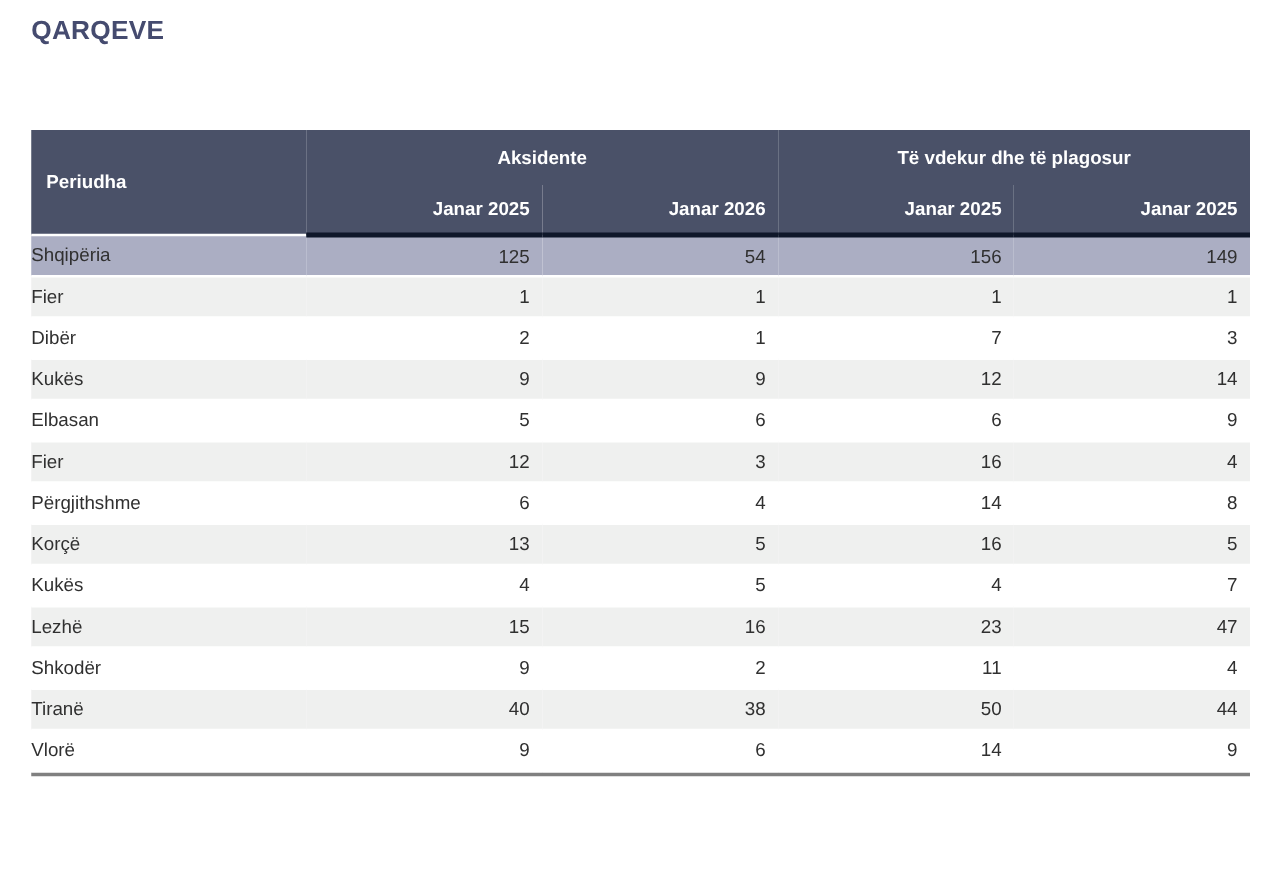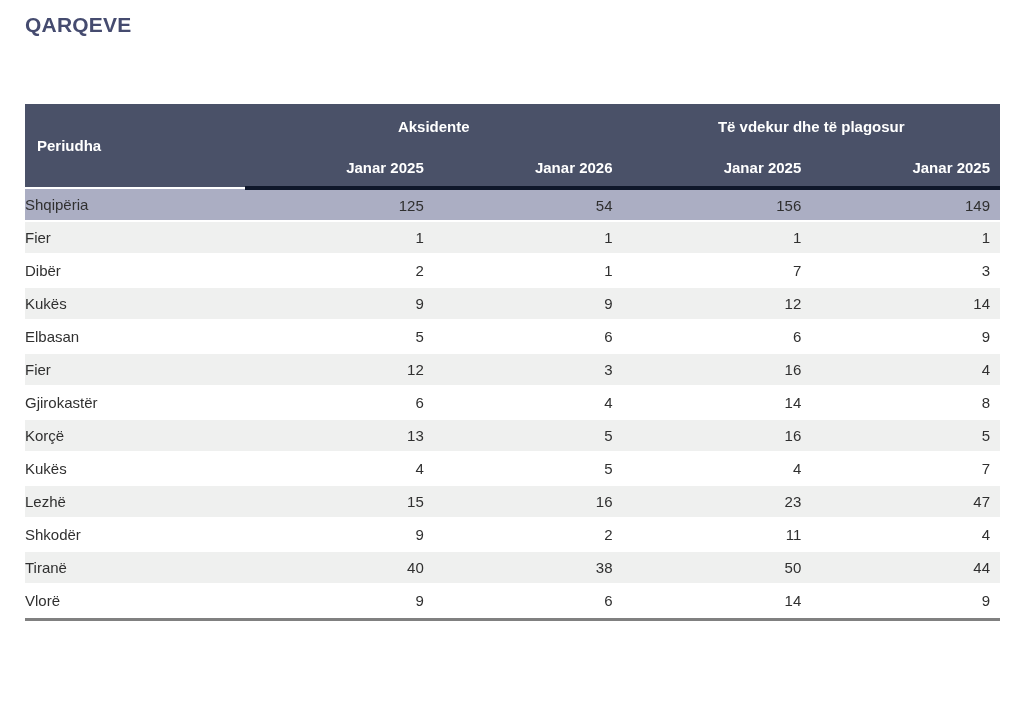--- a/index.html
+++ b/index.html
@@ -126,21 +126,21 @@
             <td class="num-cell">9</td>
           </tr>
           <tr class="stripe">
             <td class="label-cell">Fier</td>
             <td class="num-cell">12</td>
             <td class="num-cell">3</td>
             <td class="num-cell">16</td>
             <td class="num-cell">4</td>
           </tr>
           <tr class="plain">
-            <td class="label-cell">Gjirokastër</td>
+            <td class="label-cell">Përgjithshme</td>
             <td class="num-cell">6</td>
             <td class="num-cell">4</td>
             <td class="num-cell">14</td>
             <td class="num-cell">8</td>
           </tr>
           <tr class="stripe">
             <td class="label-cell">Korçë</td>
             <td class="num-cell">13</td>
             <td class="num-cell">5</td>
             <td class="num-cell">16</td>

